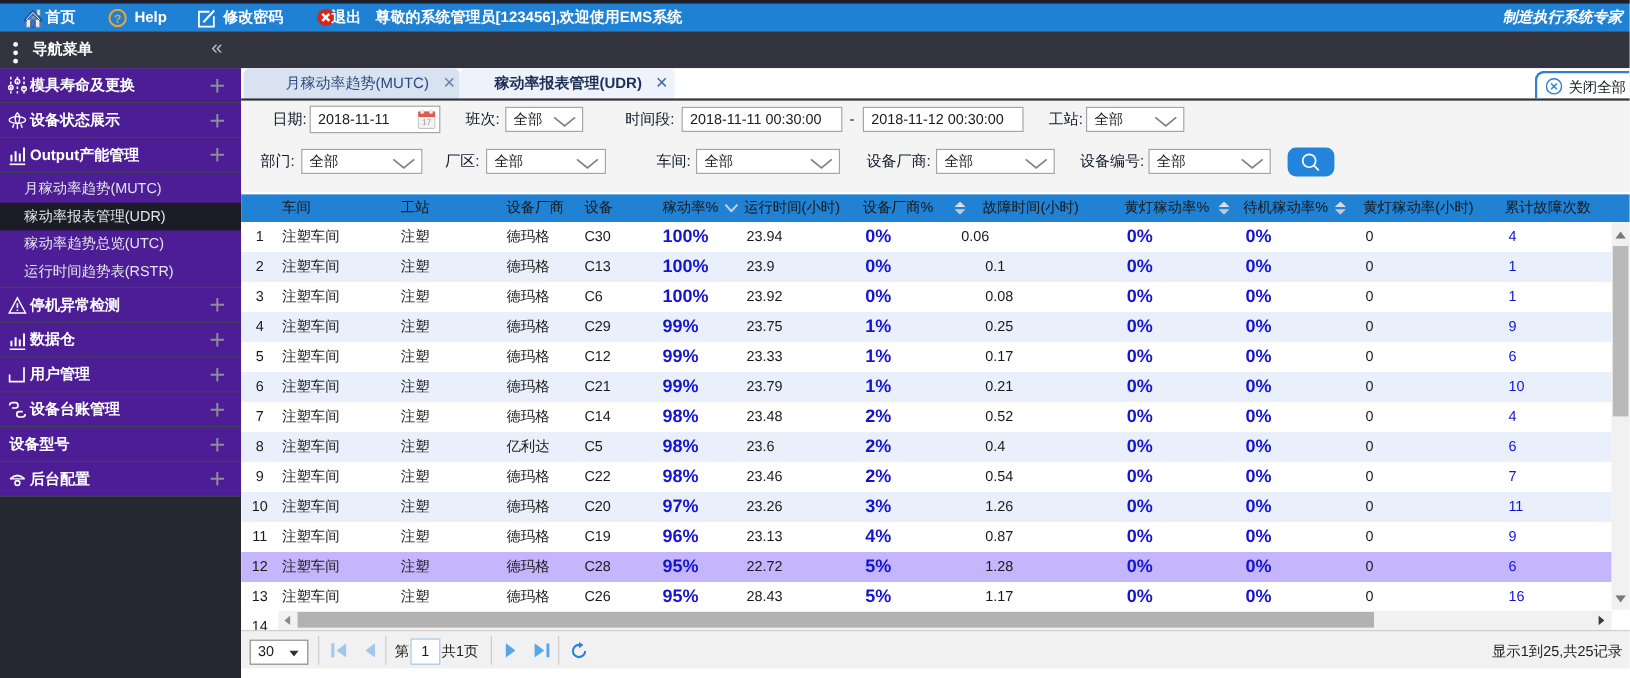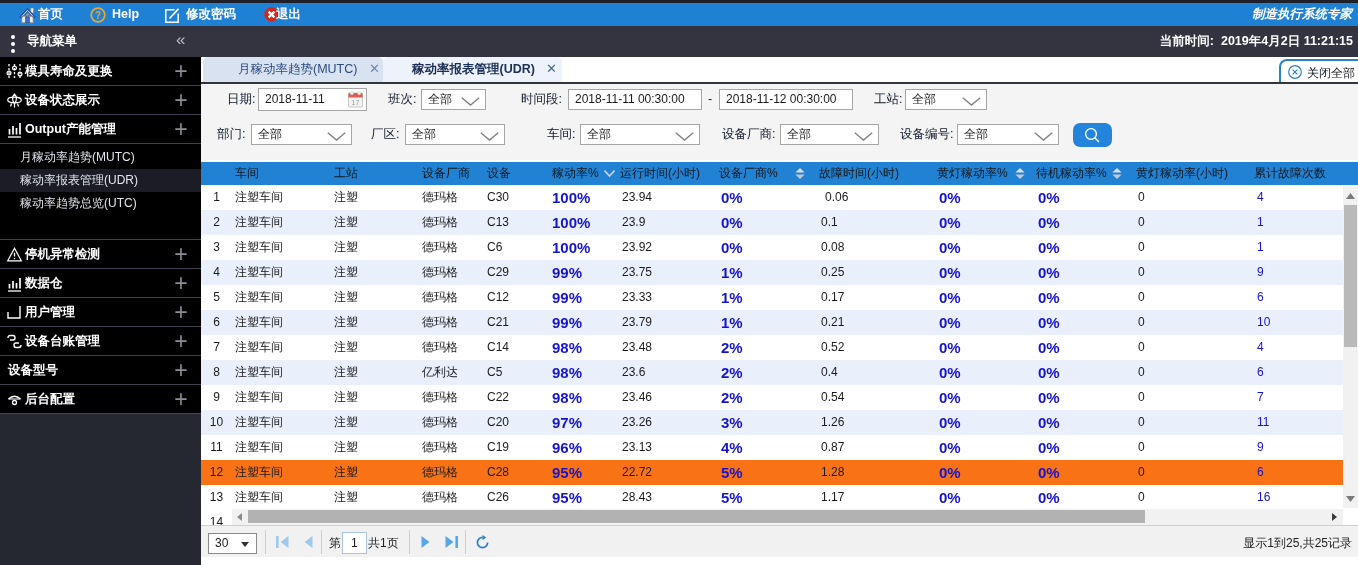--- a/index.html
+++ b/index.html
@@ -7,21 +7,21 @@
     font-family:"Liberation Sans", sans-serif; }
   .abs { position:absolute; }
   #topbar { position:absolute; left:0; top:0; width:1358px; height:26px;
     background:#1f81d4; border-top:3px solid #20202b; color:#fff; }
   #topbar .item { position:absolute; top:0; height:23px; line-height:23px;
     font-size:12.5px; font-weight:bold; color:#fff; white-space:nowrap; }
   #hdrrow { position:absolute; left:0; top:26px; width:1358px; height:31px;
     background:#333440; color:#fff; }
   #sidebar { position:absolute; left:0; top:57px; width:201px; height:508px;
     background:#262831; }
-  #menu { position:absolute; left:0; top:0; width:234px; background:#000000; }
+  #menu { position:absolute; left:0; top:0; width:234px; background:#4c1d95; }
   .mitem { position:relative; height:29px; border-bottom:1px solid #404250;
     color:#fff; font-size:12.5px; font-weight:bold; }
   .mitem .txt { position:absolute; left:25px; top:0; line-height:28px; }
   .mitem .ico { position:absolute; left:6px; top:6px; width:17px; height:17px; }
   .mitem .plus { position:absolute; left:172px; top:4px; width:18px; height:20px;
     color:#8b8e99; font-weight:normal; font-size:23px; line-height:20px; text-align:center;}
   #submenu { height:96px; border-bottom:1px solid #404250; padding-top:2px; }
   .sitem { height:23px; line-height:23px; padding-left:20px; color:#e3e5ec;
     font-size:12px; }
   .sitem.sel { background:#1b1c25; }
@@ -80,31 +80,31 @@
   <svg class="abs" style="left:164px;top:4px" width="17" height="17" viewBox="0 0 17 17">
     <path d="M14.2 6.5 L14.2 15.2 L1.8 15.2 L1.8 2.8 L10.5 2.8" fill="none" stroke="#fff" stroke-width="1.5"></path>
     <path d="M5.5 11.5 L14.5 1.8" stroke="#fff" stroke-width="1.7"></path>
   </svg>
   <div class="item" style="left:186px">修改密码</div>
   <svg class="abs" style="left:264px;top:4px" width="15" height="15" viewBox="0 0 15 15">
     <circle cx="7.5" cy="7.5" r="7.2" fill="#d3281c"></circle>
     <path d="M4.6 4.6 L10.4 10.4 M10.4 4.6 L4.6 10.4" stroke="#fff" stroke-width="2.2"></path>
   </svg>
   <div class="item" style="left:276px">退出</div>
+  <div class="item" style="left:313px">尊敬的系统管理员[123456],欢迎使用EMS系统</div>
   <div class="item" style="right:6px;font-style:italic;">制造执行系统专家</div>
 </div>
 <div id="hdrrow">
   <div class="abs" style="left:11px;top:9px">
     <div style="width:4.4px;height:4.4px;border-radius:50%;background:#fff;margin-bottom:2.4px"></div>
     <div style="width:4.4px;height:4.4px;border-radius:50%;background:#fff;margin-bottom:2.4px"></div>
     <div style="width:4.4px;height:4.4px;border-radius:50%;background:#fff"></div>
   </div>
   <div class="abs" style="left:27px;top:0;line-height:30px;font-size:12.5px;font-weight:bold;color:#fff">导航菜单</div>
   <div class="abs" style="left:176px;top:0;line-height:28px;font-size:17px;color:#b9bcc4">«</div>
-  <div class="abs" style="right:5px;top:0;line-height:30px;font-size:12.5px;font-weight:bold;color:#fff">当前时间:&nbsp; 2019年4月2日 11:21:15</div>
 </div>
 <div id="sidebar">
 <div id="menu">
   <div class="mitem">
     <svg class="ico" viewBox="0 0 17 17">
       <path d="M3 1 L3 15 M8.5 1 L8.5 15 M14 1 L14 15" stroke="#fff" stroke-width="1.3" stroke-dasharray="2.2 1.8"></path>
       <circle cx="3" cy="10" r="1.9" fill="none" stroke="#fff" stroke-width="1.2"></circle>
       <circle cx="8.5" cy="5" r="1.9" fill="none" stroke="#fff" stroke-width="1.2"></circle>
       <circle cx="14" cy="11" r="1.9" fill="none" stroke="#fff" stroke-width="1.2"></circle>
     </svg>
@@ -125,20 +125,21 @@
       <path d="M2 16 L15 16" stroke="#fff" stroke-width="1.3"></path>
       <path d="M3.5 13.5 L3.5 8 M7 13.5 L7 5 M10.5 13.5 L10.5 7 M14 13.5 L14 2" stroke="#fff" stroke-width="1.7"></path>
     </svg>
     <div class="txt">Output产能管理</div>
         <div class="plus">+</div>
   </div>
   <div id="submenu">
     <div class="sitem">月稼动率趋势(MUTC)</div>
     <div class="sitem sel">稼动率报表管理(UDR)</div>
     <div class="sitem">稼动率趋势总览(UTC)</div>
+    <div class="sitem">运行时间趋势表(RSTR)</div>
   </div>
   <div class="mitem">
     <svg class="ico" viewBox="0 0 17 17">
       <path d="M8.5 2.2 L15.3 14.8 L1.7 14.8 Z" fill="none" stroke="#fff" stroke-width="1.2"></path>
       <path d="M8.5 6.8 L8.5 10.6 M8.5 12 L8.5 13.2" stroke="#fff" stroke-width="1.3"></path>
     </svg>
     <div class="txt">停机异常检测</div>
         <div class="plus">+</div>
   </div>
   <div class="mitem">
@@ -306,21 +307,21 @@
   </div>
   <div class="tbody-row" style="top:23px;background:#fff">
     <div class="td" style="left:0;width:31px;text-align:center">1</div>
     <div class="td" style="left:34px">注塑车间</div>
     <div class="td" style="left:133px">注塑</div>
     <div class="td" style="left:221px">德玛格</div>
     <div class="td" style="left:286px">C30</div>
     <div class="td pc" style="left:351px">100%</div>
     <div class="td" style="left:421px">23.94</div>
     <div class="td pc" style="left:520px">0%</div>
-    <div class="td" style="left:624px">0.06</div>
+    <div class="td" style="left:600px">0.06</div>
     <div class="td pc" style="left:738px">0%</div>
     <div class="td pc" style="left:837px">0%</div>
     <div class="td" style="left:937px">0</div>
     <div class="td bl" style="left:1056px">4</div>
   </div>
   <div class="tbody-row" style="top:48px;background:#e9f0fc">
     <div class="td" style="left:0;width:31px;text-align:center">2</div>
     <div class="td" style="left:34px">注塑车间</div>
     <div class="td" style="left:133px">注塑</div>
     <div class="td" style="left:221px">德玛格</div>
@@ -462,21 +463,21 @@
     <div class="td" style="left:286px">C19</div>
     <div class="td pc" style="left:351px">96%</div>
     <div class="td" style="left:421px">23.13</div>
     <div class="td pc" style="left:520px">4%</div>
     <div class="td" style="left:620px">0.87</div>
     <div class="td pc" style="left:738px">0%</div>
     <div class="td pc" style="left:837px">0%</div>
     <div class="td" style="left:937px">0</div>
     <div class="td bl" style="left:1056px">9</div>
   </div>
-  <div class="tbody-row" style="top:298px;background:#f97316">
+  <div class="tbody-row" style="top:298px;background:#c4b5fd">
     <div class="td" style="left:0;width:31px;text-align:center">12</div>
     <div class="td" style="left:34px">注塑车间</div>
     <div class="td" style="left:133px">注塑</div>
     <div class="td" style="left:221px">德玛格</div>
     <div class="td" style="left:286px">C28</div>
     <div class="td pc" style="left:351px">95%</div>
     <div class="td" style="left:421px">22.72</div>
     <div class="td pc" style="left:520px">5%</div>
     <div class="td" style="left:620px">1.28</div>
     <div class="td pc" style="left:738px">0%</div>

